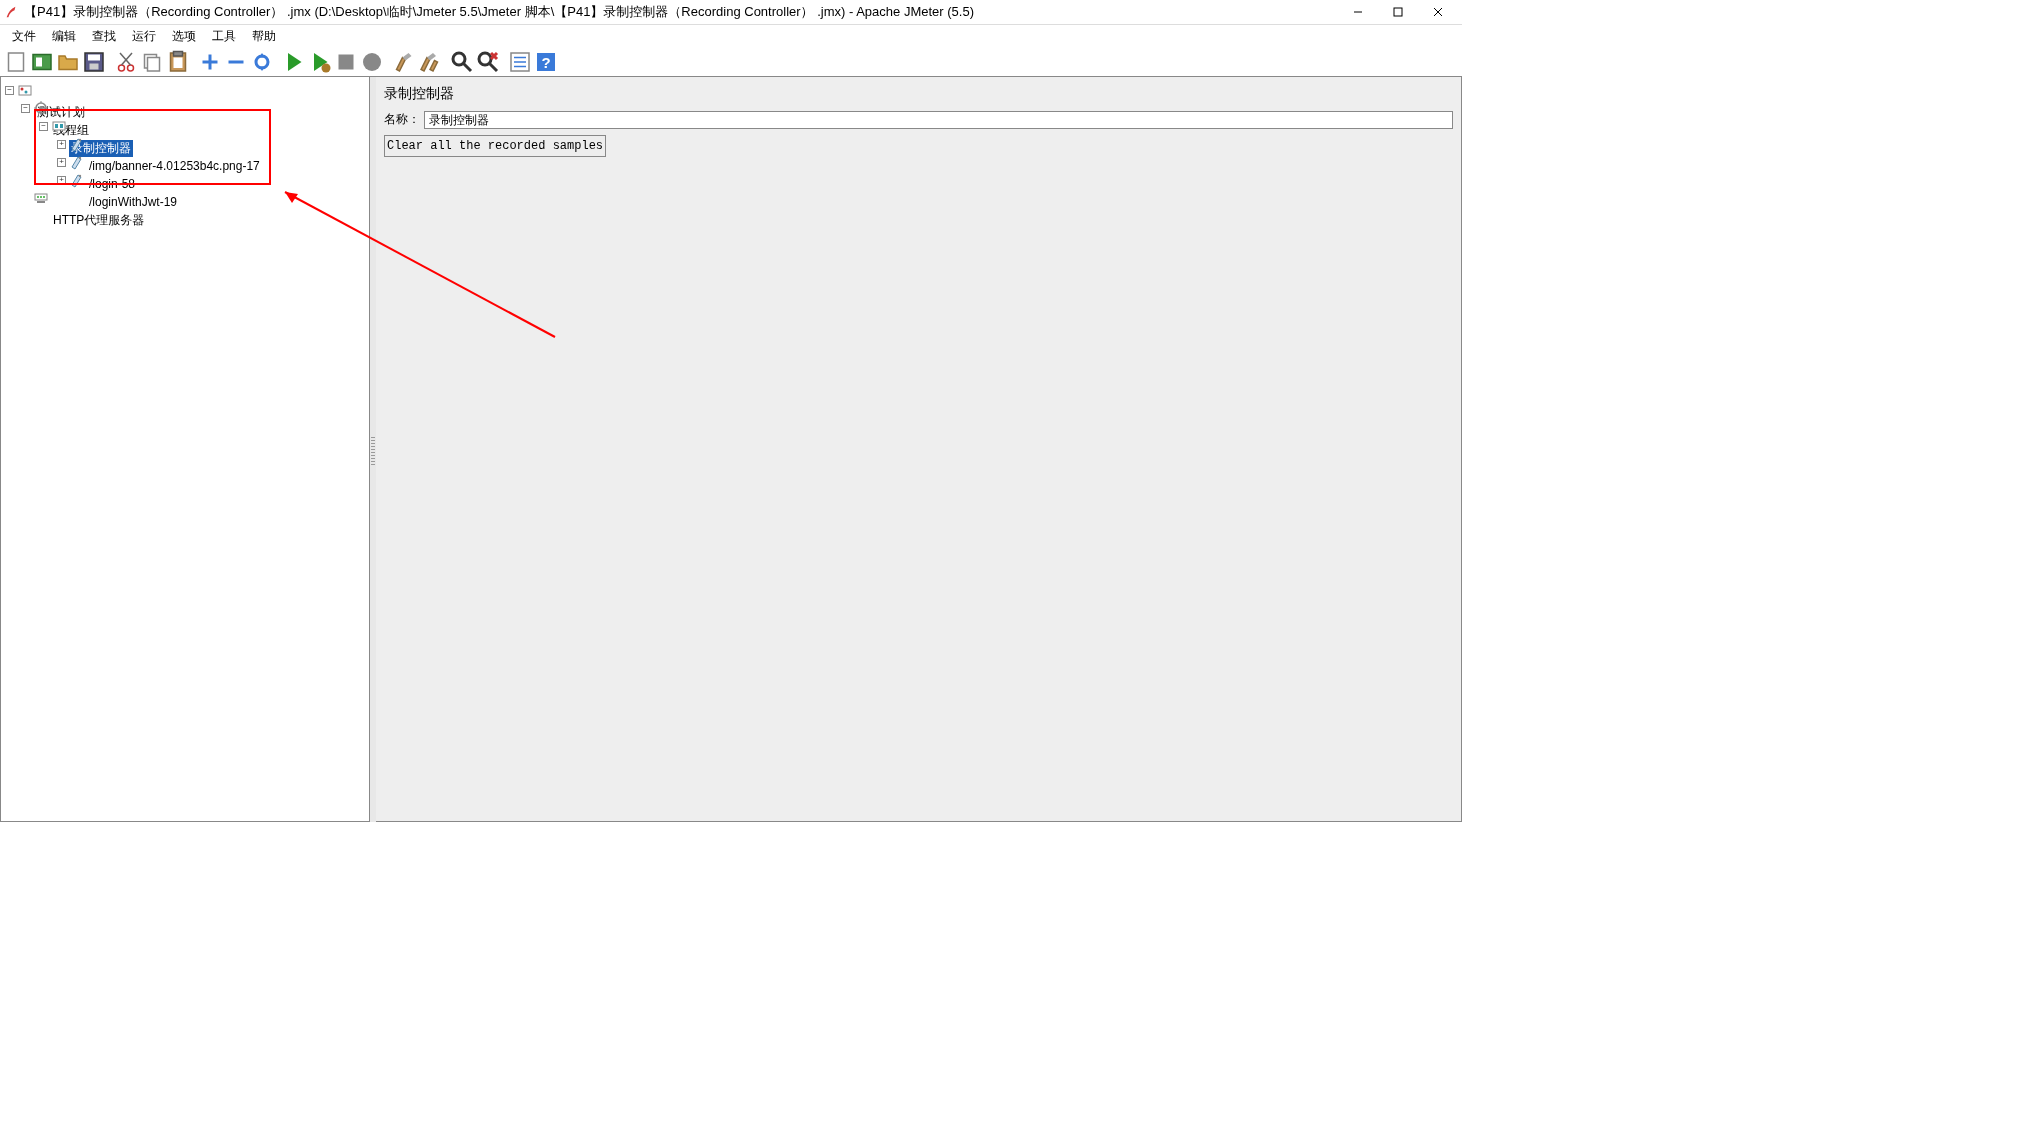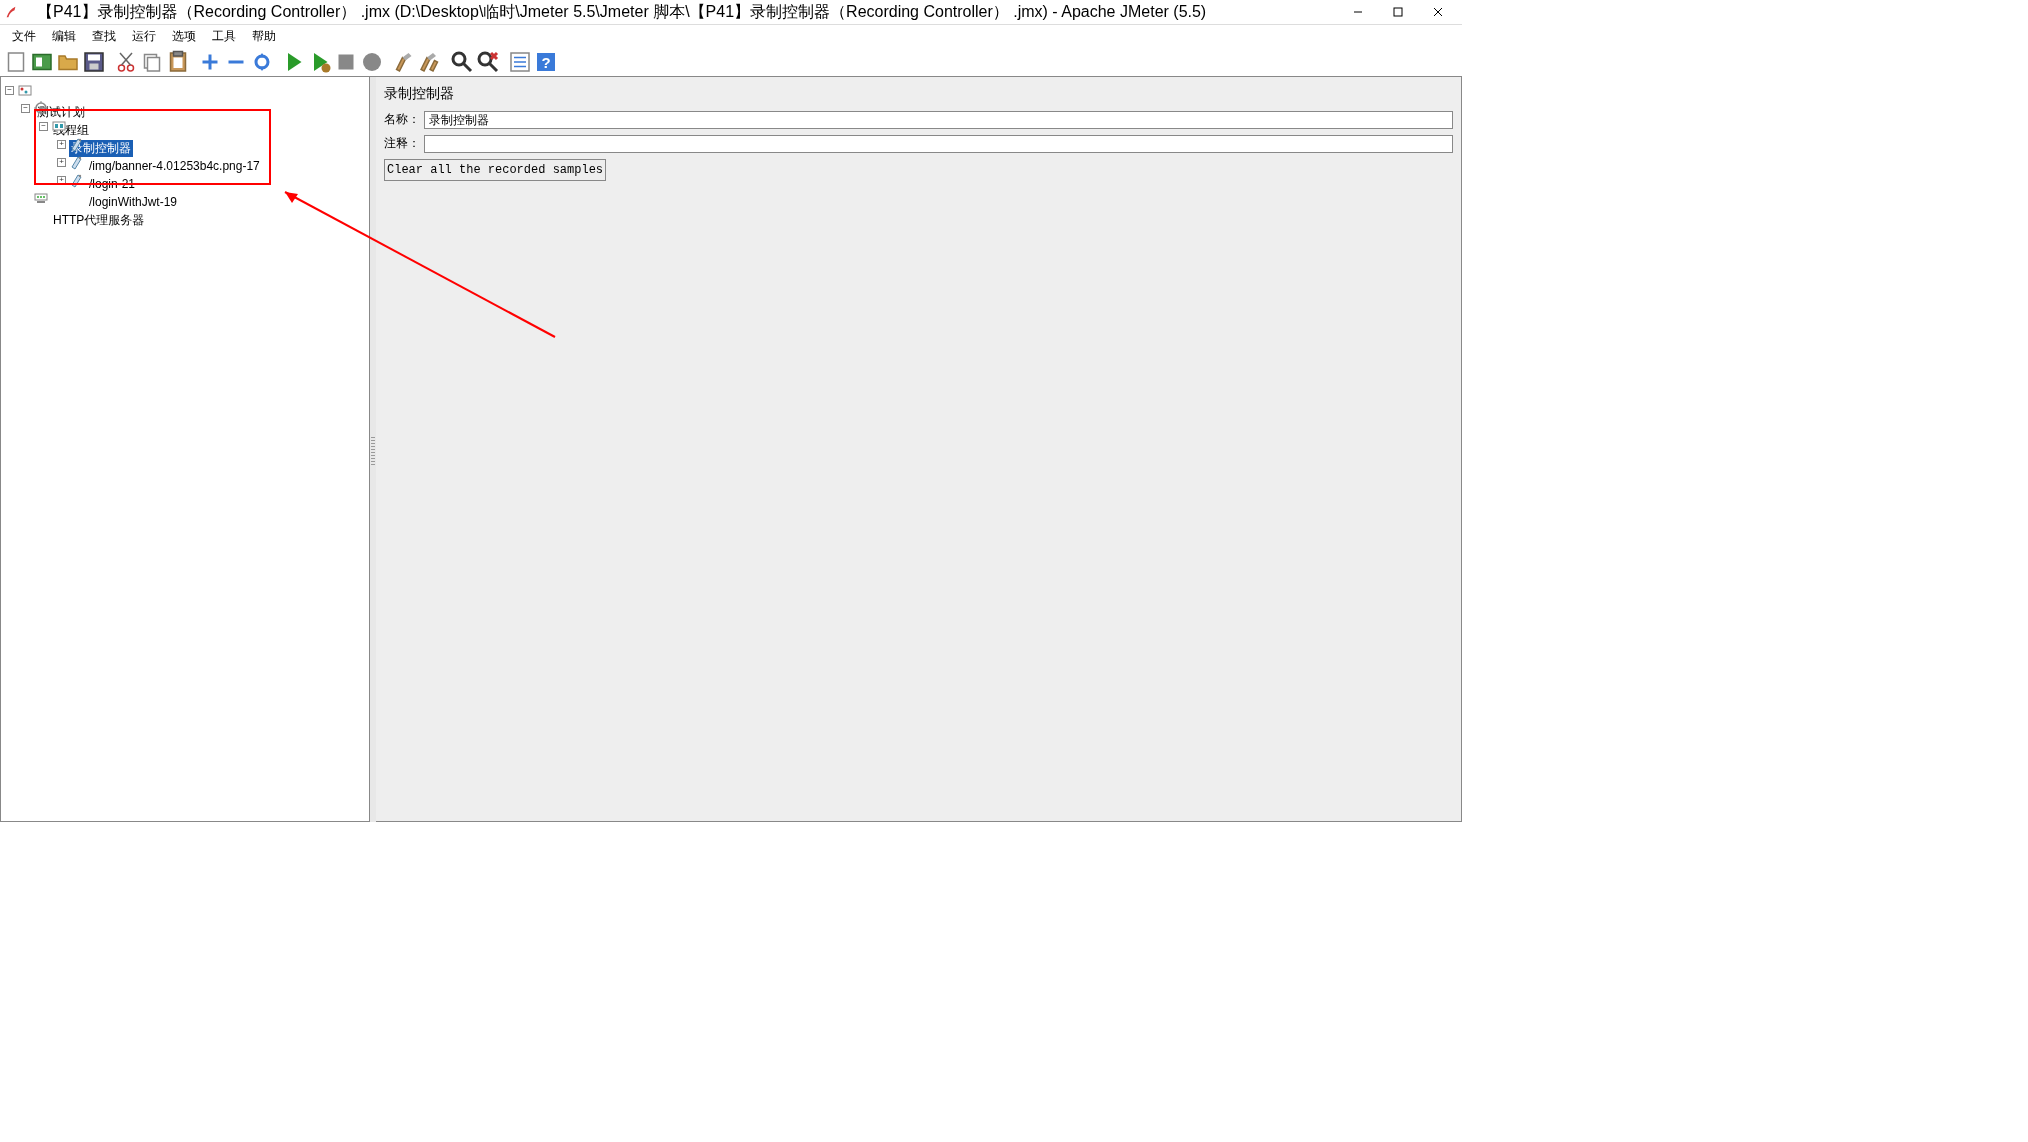--- a/index.html
+++ b/index.html
@@ -1,20 +1,20 @@
 <!DOCTYPE html>
 <html><head>
 <meta charset="utf-8">
 <style>
 * { margin: 0; padding: 0; box-sizing: border-box; font-family: "Microsoft YaHei", SimSun, sans-serif; }
 body { background: #fff; width: 1462px; height: 822px; overflow: hidden; font-size: 12px; }
 
 .titlebar { height: 25px; display: flex; align-items: center; padding: 0 4px; background: #fff; border-bottom: 1px solid #ddd; }
 .titlebar .feather { width: 14px; height: 14px; margin-right: 6px; }
-.titlebar .title { flex: 1; font-size: 16px; color: #000; white-space: nowrap; overflow: hidden; margin-left: 13px; }
+.titlebar .title { flex: 1; font-size: 13px; color: #000; white-space: nowrap; overflow: hidden; }
 .titlebar .wbtn { width: 40px; height: 25px; display: flex; align-items: center; justify-content: center; }
 .titlebar .wbtn svg { width: 10px; height: 10px; }
 
 .menubar { height: 22px; display: flex; align-items: center; padding: 0 4px; background: #fff; }
 .menubar .menu { padding: 8px 8px; font-size: 12px; }
 
 .toolbar { height: 30px; display: flex; align-items: center; padding: 0 4px; background: #fff; border-bottom: 1px solid #888; gap: 2px; }
 .toolbar .tbtn { width: 24px; height: 24px; display: flex; align-items: center; justify-content: center; position: relative; }
 .toolbar .sep { width: 4px; }
 
@@ -265,21 +265,21 @@
         <span class="label">/img/banner-4.01253b4c.png-17</span>
       </div>
       <div class="tree-row ind3">
         <span class="tog">+</span>
         <span class="ticon">
             <svg viewBox="0 0 16 16">
               <path d="M3 13l6-10 3 2-6 10z" fill="#cde" stroke="#58a"></path>
               <circle cx="11" cy="4" r="1.2" fill="#888"></circle>
             </svg>
           </span>
-        <span class="label">/login-21</span>
+        <span class="label">/login-58</span>
       </div>
       <div class="tree-row ind3">
         <span class="tog">+</span>
         <span class="ticon">
             <svg viewBox="0 0 16 16">
               <path d="M3 13l6-10 3 2-6 10z" fill="#cde" stroke="#58a"></path>
               <circle cx="11" cy="4" r="1.2" fill="#888"></circle>
             </svg>
           </span>
         <span class="label">/loginWithJwt-19</span>
@@ -304,24 +304,20 @@
   <div class="splitter">
       <div class="grip"></div>
     </div>
 
   <div class="main-panel">
     <div class="main-title">录制控制器</div>
     <div class="form-row">
       <label>名称：</label>
       <input type="text" value="录制控制器" style="">
     </div>
-    <div class="form-row">
-      <label>注释：</label>
-      <input type="text" value="" style="">
-    </div>
     <button class="action-btn">Clear all the recorded samples</button>
   </div>
 
   <svg class="redline" style="left:270px; top:100px; width:300px; height:180px;">
     <line x1="15" y1="15" x2="285" y2="160" stroke="red" stroke-width="2"></line>
     <polygon points="15,15 28,17 22,26" fill="red"></polygon>
   </svg>
 </div>
 
 </body></html>

